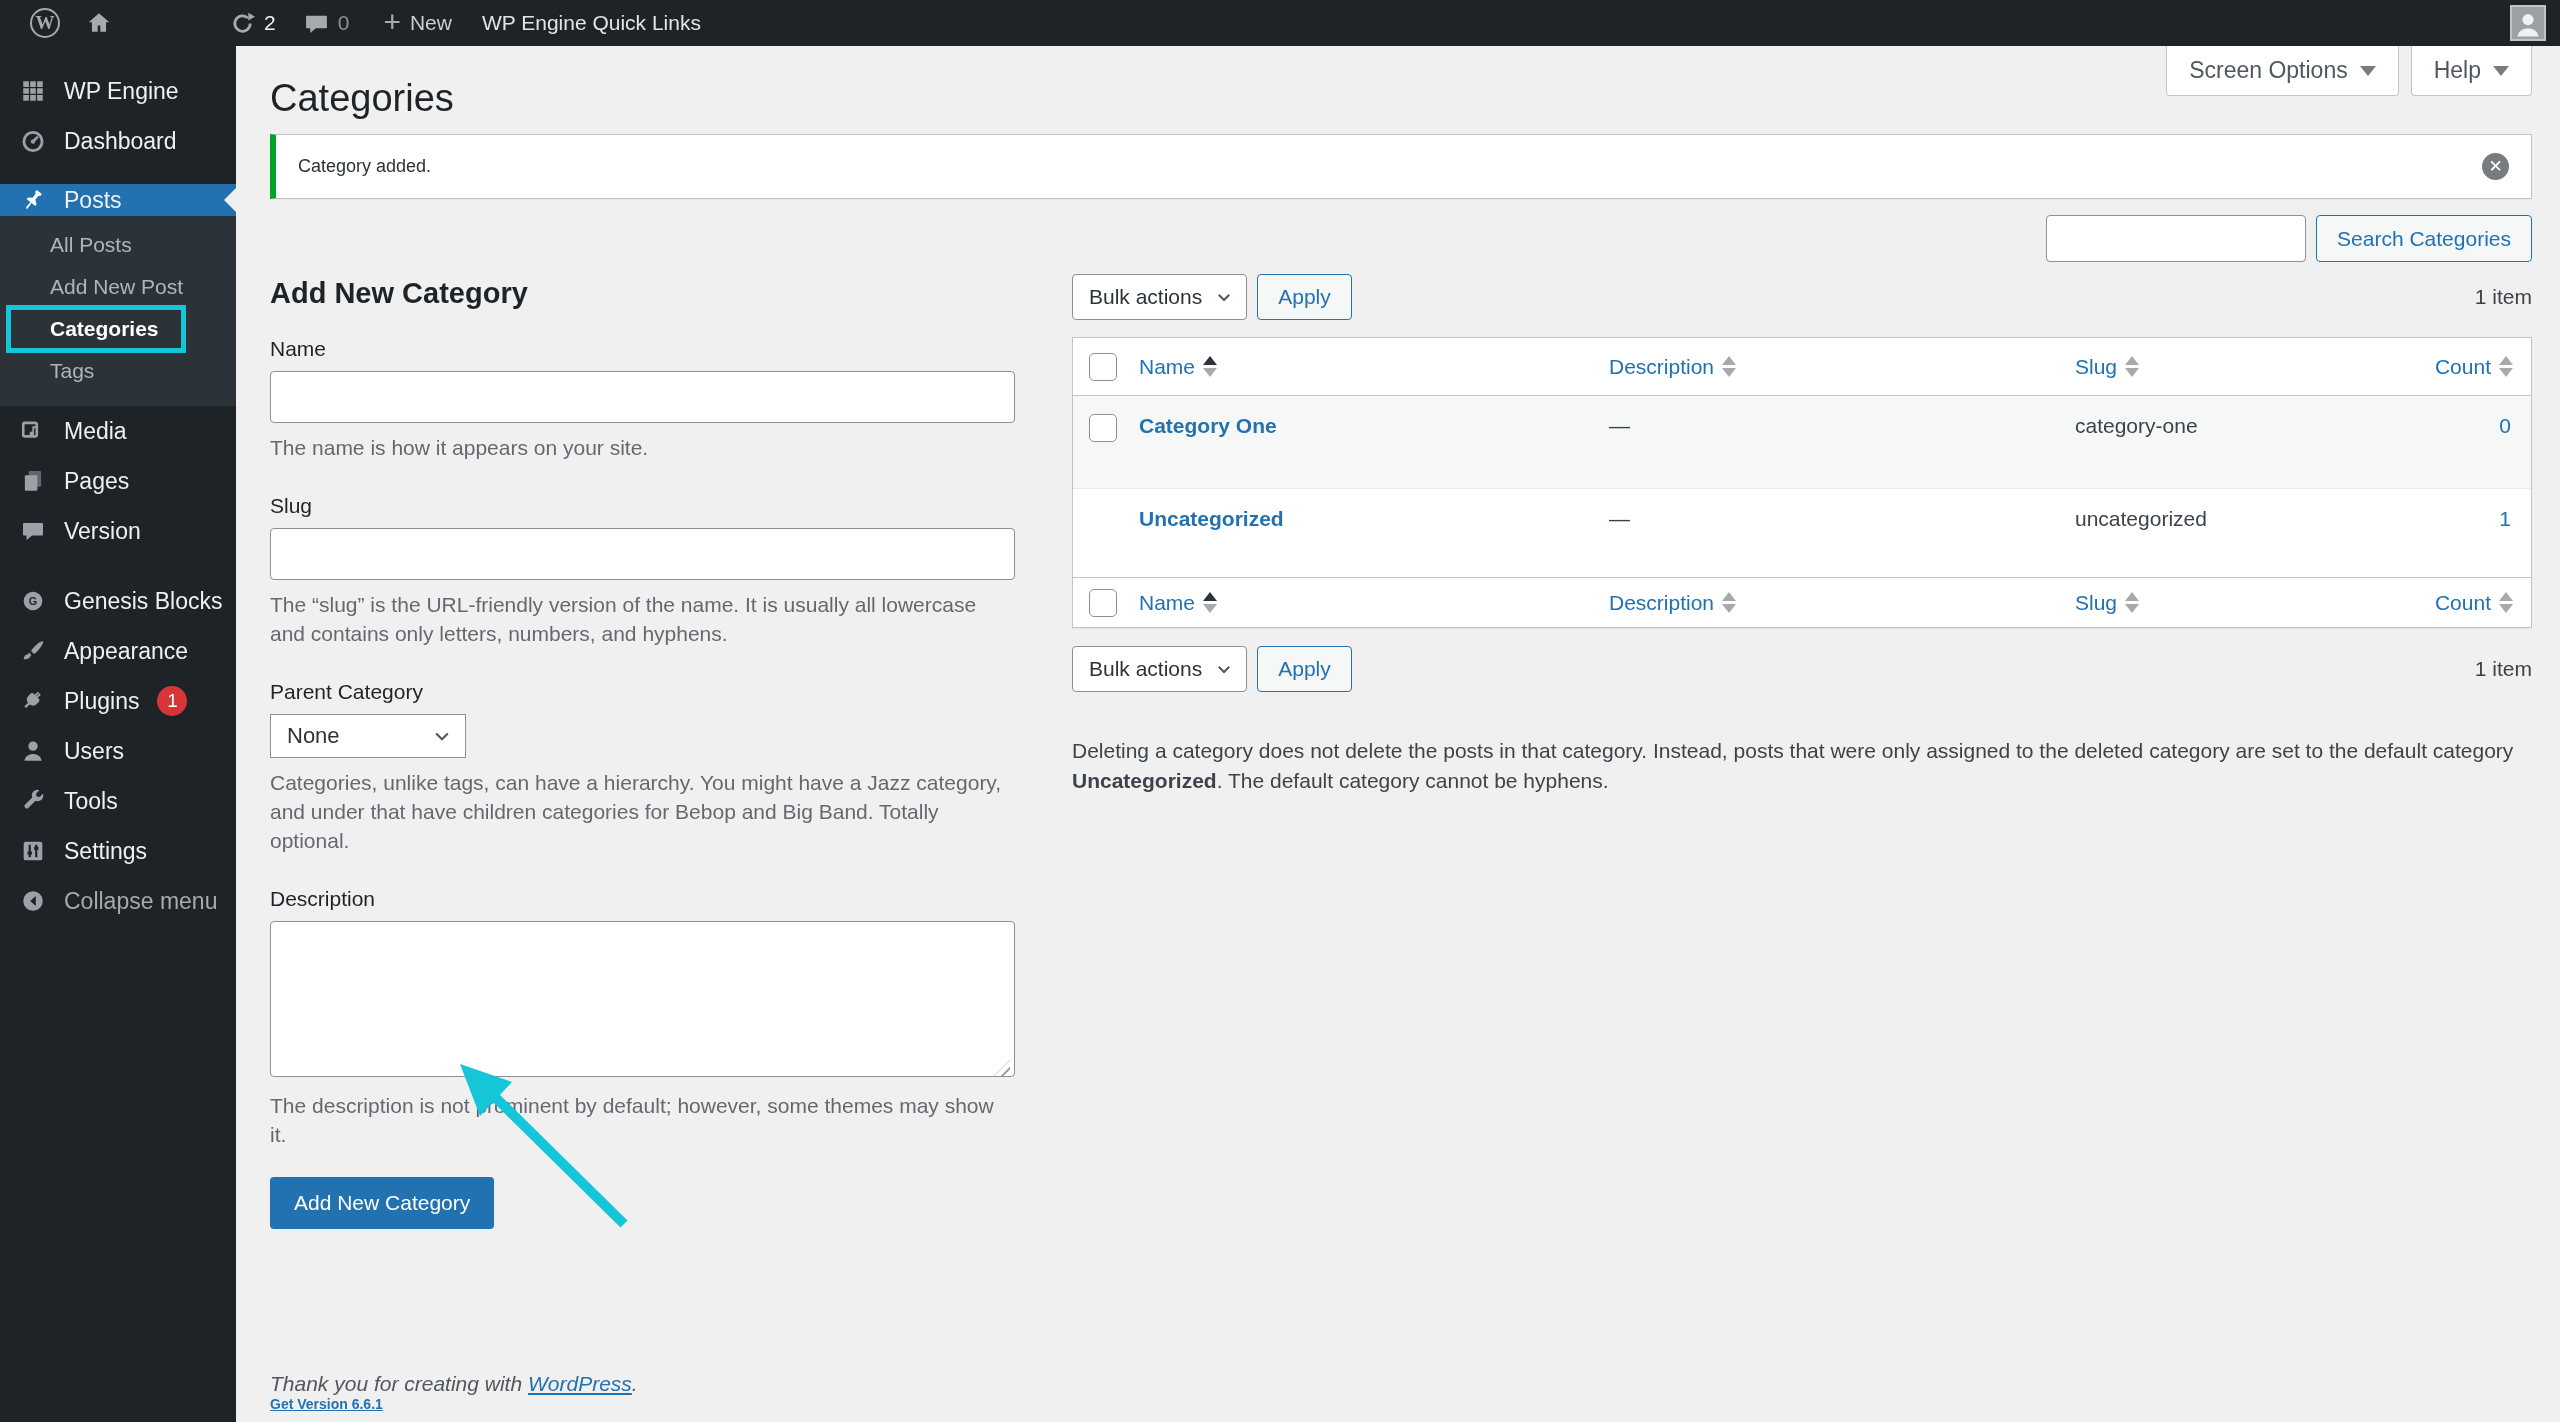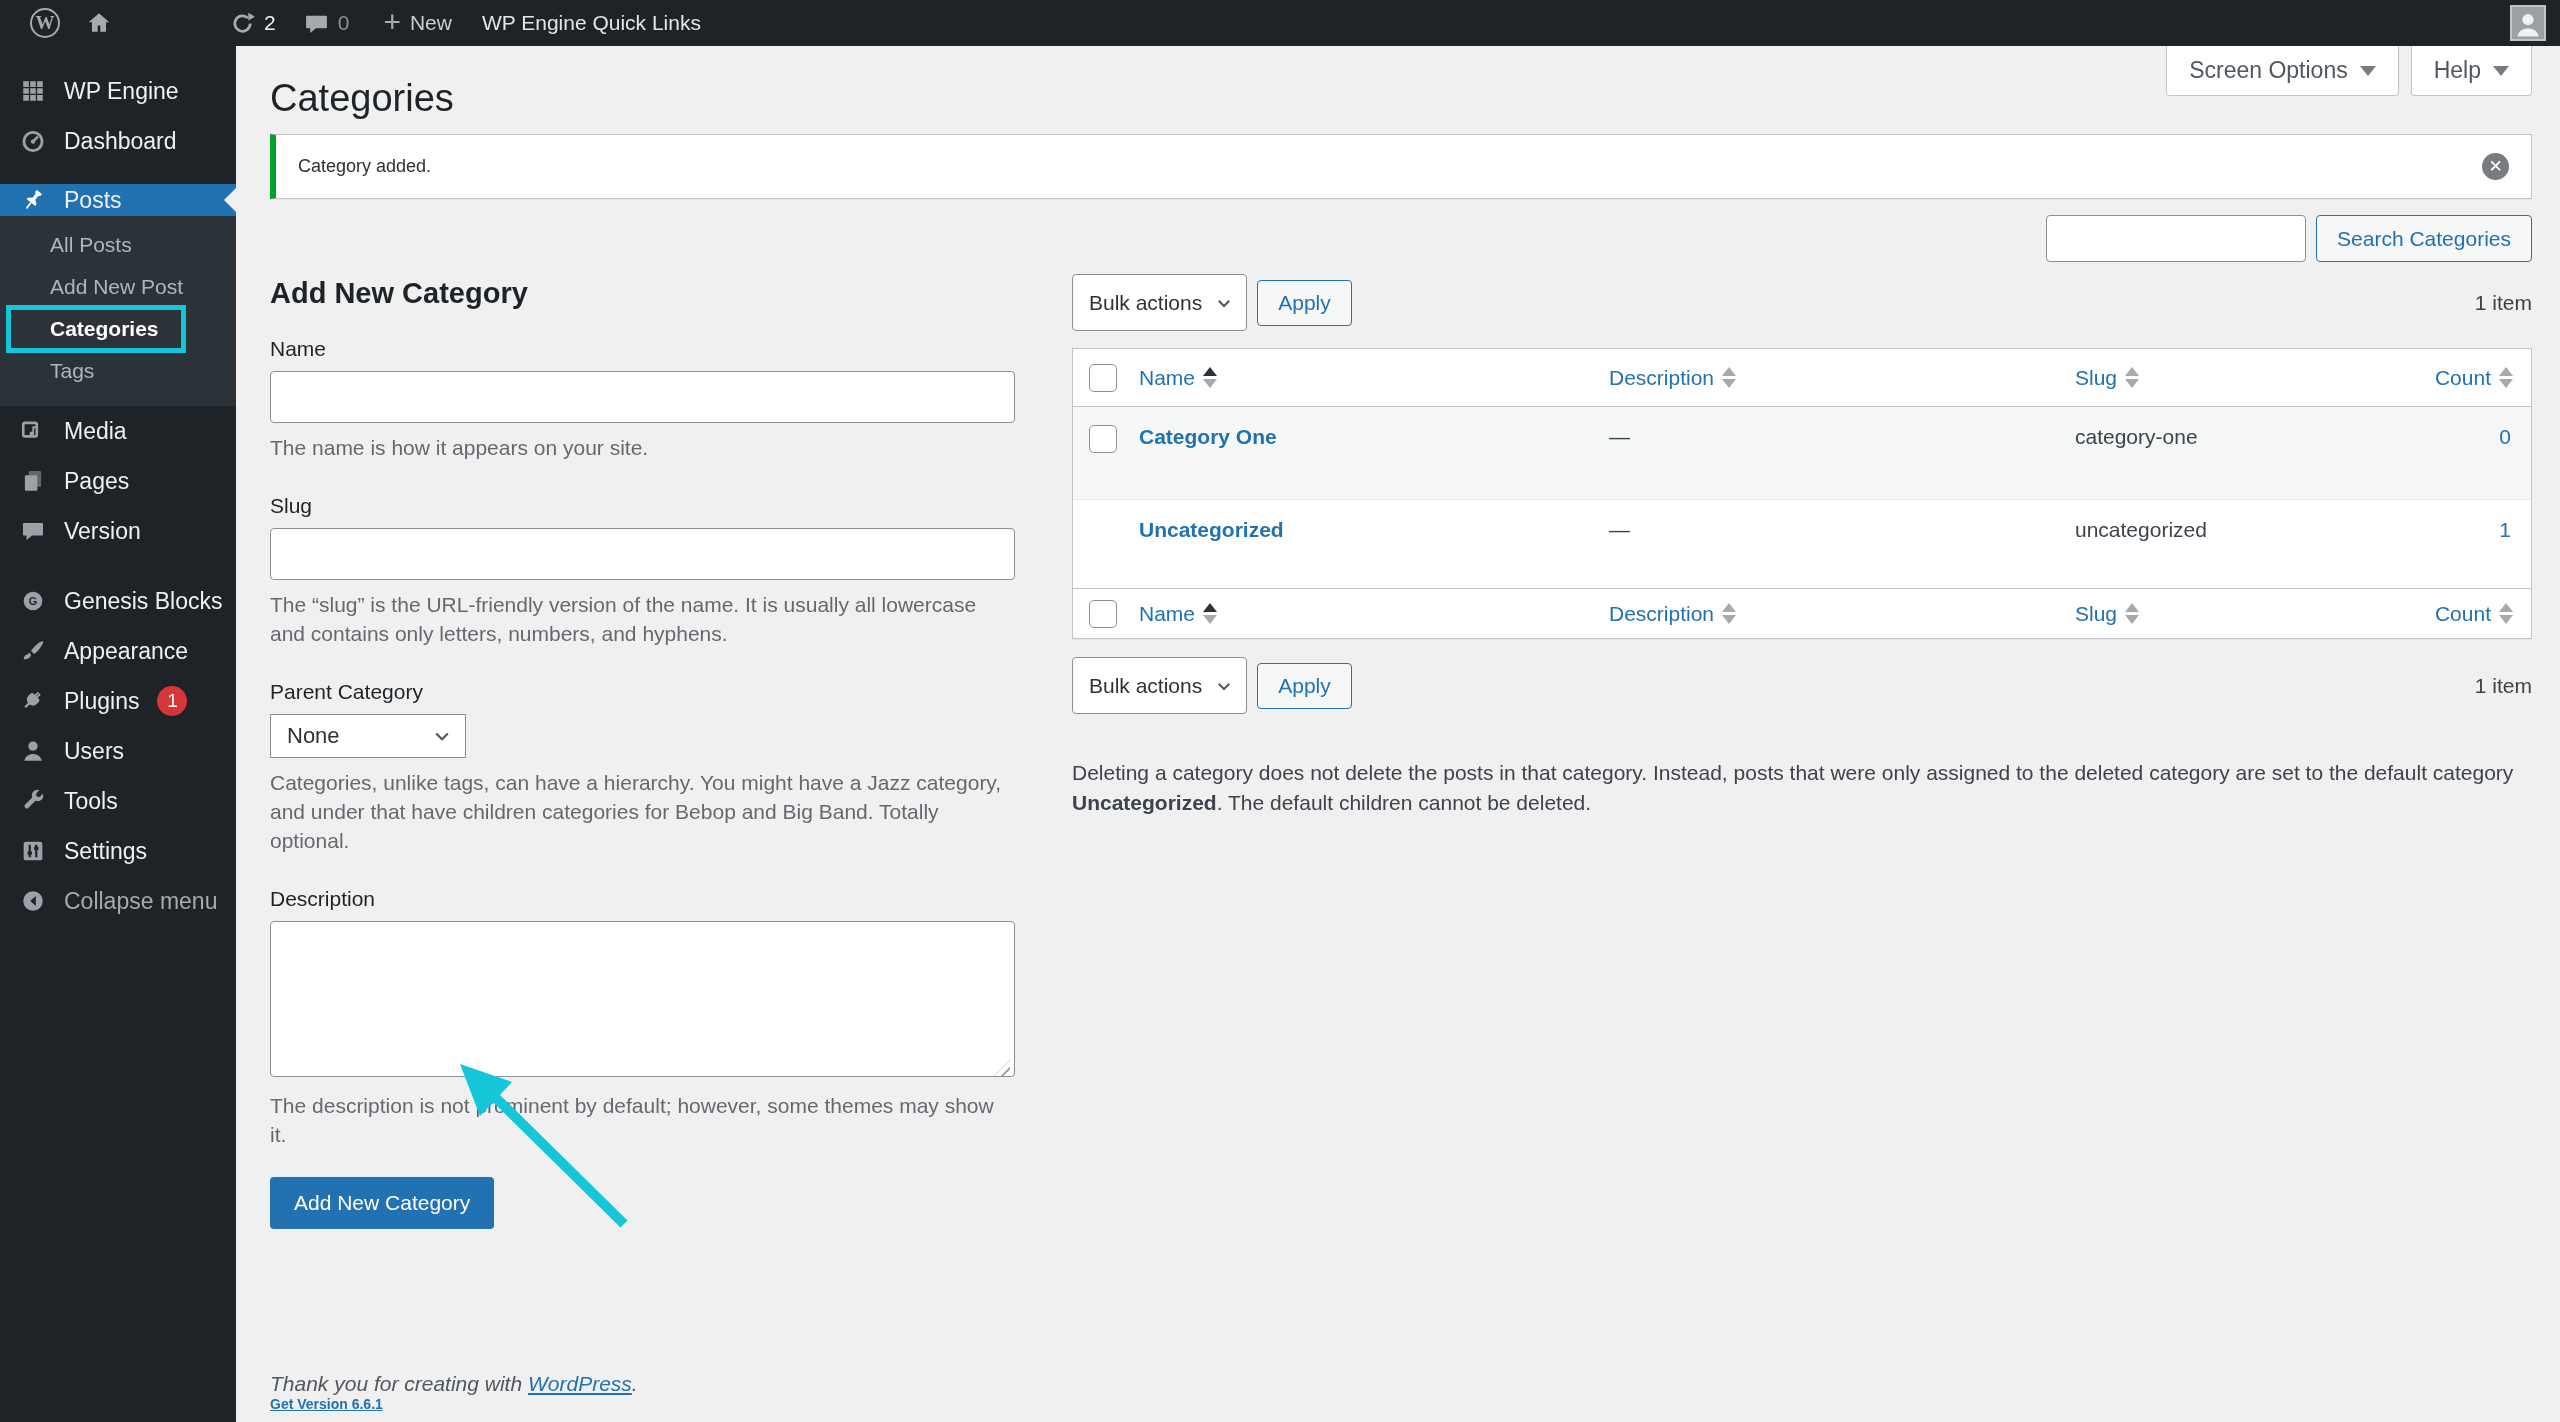--- a/index.html
+++ b/index.html
@@ -69,21 +69,21 @@
       repeating-linear-gradient(135deg, transparent 0 4px, #8c8f94 4px 6px);
       clip-path: polygon(100% 0, 100% 100%, 0 100%); opacity:.8; }
   .primary-btn { margin-top:28px; background:#2271b1; color:#fff; border:none; border-radius:4px; font-size:21px; font-weight:500; padding:14px 24px; cursor:pointer; font-family:inherit; }
 
   
   .search-row { display:flex; justify-content:flex-end; gap:10px; }
   .search-input { width:260px; height:47px; background:#fff; border:1.6px solid #8c8f94; border-radius:4px; font-size:21px; padding:0 12px; font-family:inherit; }
   .secondary-btn { background:#f6f7f7; border:1.6px solid #2271b1; color:#2271b1; border-radius:4px; font-size:21px; padding:0 20px; height:47px; cursor:pointer; font-family:inherit; }
   .toolbar { display:flex; align-items:center; margin-top:12px; }
   .bulk-wrap { position:relative; }
-  .bulk-select { height:57px; background:#fff; border:1.6px solid #8c8f94; border-radius:4px; font-size:21px; color:#2c3338; display:flex; align-items:center; padding:0 44px 0 16px; cursor:pointer; }
+  .bulk-select { height:46px; background:#fff; border:1.6px solid #8c8f94; border-radius:4px; font-size:21px; color:#2c3338; display:flex; align-items:center; padding:0 44px 0 16px; cursor:pointer; }
   .apply-btn { margin-left:10px; height:46px; }
   .items-count { margin-left:auto; font-size:21px; color:#3c434a; }
 
   .cat-table { margin-top:17px; background:#fff; border:1px solid #c3c4c7; box-shadow:0 1px 1px rgba(0,0,0,.04); }
   .t-row { display:grid; grid-template-columns:50px 470px 466px 355px 1fr; align-items:start; padding-left:16px; }
   .t-head { align-items:center; height:58px; }
   .t-foot { align-items:center; height:50px; border-top:1px solid #c3c4c7; }
   .t-head { border-bottom:1px solid #c3c4c7; }
   .th-link { display:flex; align-items:center; gap:8px; color:#2271b1; font-size:21px; cursor:pointer; text-decoration:none; }
   .th-count { justify-self:end; padding-right:18px; }
@@ -477,21 +477,21 @@
             <span class="chev">
               <svg class="ic" width="18" height="18" viewBox="0 0 24 24">
                   <path d="M5 9l7 7 7-7" fill="none" stroke="currentColor" stroke-width="2.6"></path>
                 </svg>
             </span>
           </div>
           <button class="secondary-btn apply-btn">Apply</button>
           <span class="items-count">1 item</span>
         </div>
 
-        <p class="note-p"><span>Deleting a category does not delete the posts in that category. Instead, posts that were only assigned to the deleted category are set to the default category </span><span class="note-bold">Uncategorized</span><span>. The default children cannot be deleted.</span></p>
+        <p class="note-p"><span>Deleting a category does not delete the posts in that category. Instead, posts that were only assigned to the deleted category are set to the default category </span><span class="note-bold">Uncategorized</span><span>. The default category cannot be hyphens.</span></p>
 
 
       </div>
     </div>
   </div>
 
   <svg class="anno-arrow" width="220" height="200" viewBox="0 0 220 200">
     <line x1="186" y1="178" x2="58" y2="52" stroke="#14c6d8" stroke-width="10"></line>
     <polygon points="22,18 74,36 42,70" fill="#14c6d8"></polygon>
   </svg>

